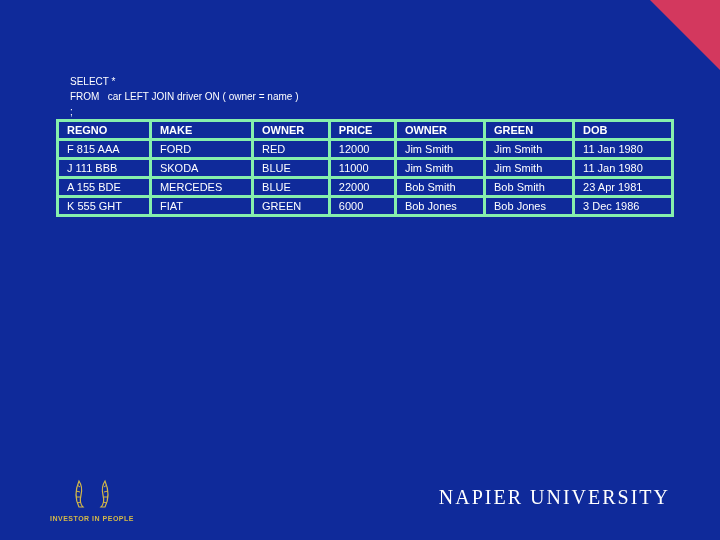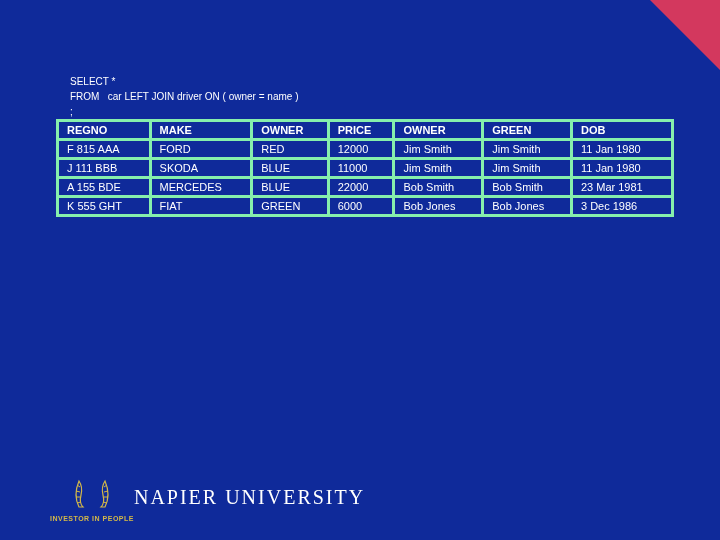--- a/index.html
+++ b/index.html
@@ -5,21 +5,21 @@
 *{margin:0;padding:0;box-sizing:border-box}
 body{width:720px;height:540px;background:#0f2a9a;font-family:Arial,sans-serif;position:relative;overflow:hidden}
 .corner{position:absolute;top:0;right:0;width:0;height:0;border-left:70px solid transparent;border-top:70px solid #d3385e}
 .slide{padding:74px 60px 0 70px;color:#fff}
 .title{font-size:30px;font-weight:bold;color:#fff;margin-bottom:40px}
 .sql{font-size:10px;line-height:1.5;white-space:pre}
 .tbl-wrap{margin-left:-14px;margin-right:-14px}
 table{width:100%;border-collapse:collapse;background:transparent}
 th,td{border:3px solid #86efac;padding:2px 8px;font-size:11px;color:#fff;text-align:left;vertical-align:middle}
 th{font-weight:bold}
-.footer{position:absolute;bottom:18px;left:0;right:0;display:flex;align-items:center;padding:0 50px}
+.footer{position:absolute;bottom:18px;left:0;right:0;display:flex;justify-content:space-between;align-items:center;padding:0 50px}
 .iip{display:flex;flex-direction:column;align-items:center;gap:4px}
 .wreath{width:46px;height:38px;position:relative}
 .wreath svg{width:100%;height:100%}
 .iip-text{color:#d4b848;font-size:7px;letter-spacing:0.5px;font-weight:bold}
 .napier{text-align:right;color:#fff}
 .napier-main{font-size:20px;letter-spacing:2px;font-family:'Times New Roman',serif}
 .napier-sub{font-size:10px;letter-spacing:5px;margin-top:2px}
 </style>
 </head>
 <body>
@@ -64,21 +64,21 @@
           <td>Jim Smith</td>
           <td>11 Jan 1980</td>
         </tr>
         <tr>
           <td>A 155 BDE</td>
           <td>MERCEDES</td>
           <td>BLUE</td>
           <td>22000</td>
           <td>Bob Smith</td>
           <td>Bob Smith</td>
-          <td>23 Mar 1981</td>
+          <td>23 Apr 1981</td>
         </tr>
         <tr>
           <td>K 555 GHT</td>
           <td>FIAT</td>
           <td>GREEN</td>
           <td>6000</td>
           <td>Bob Jones</td>
           <td>Bob Jones</td>
           <td>3 Dec 1986</td>
         </tr>

